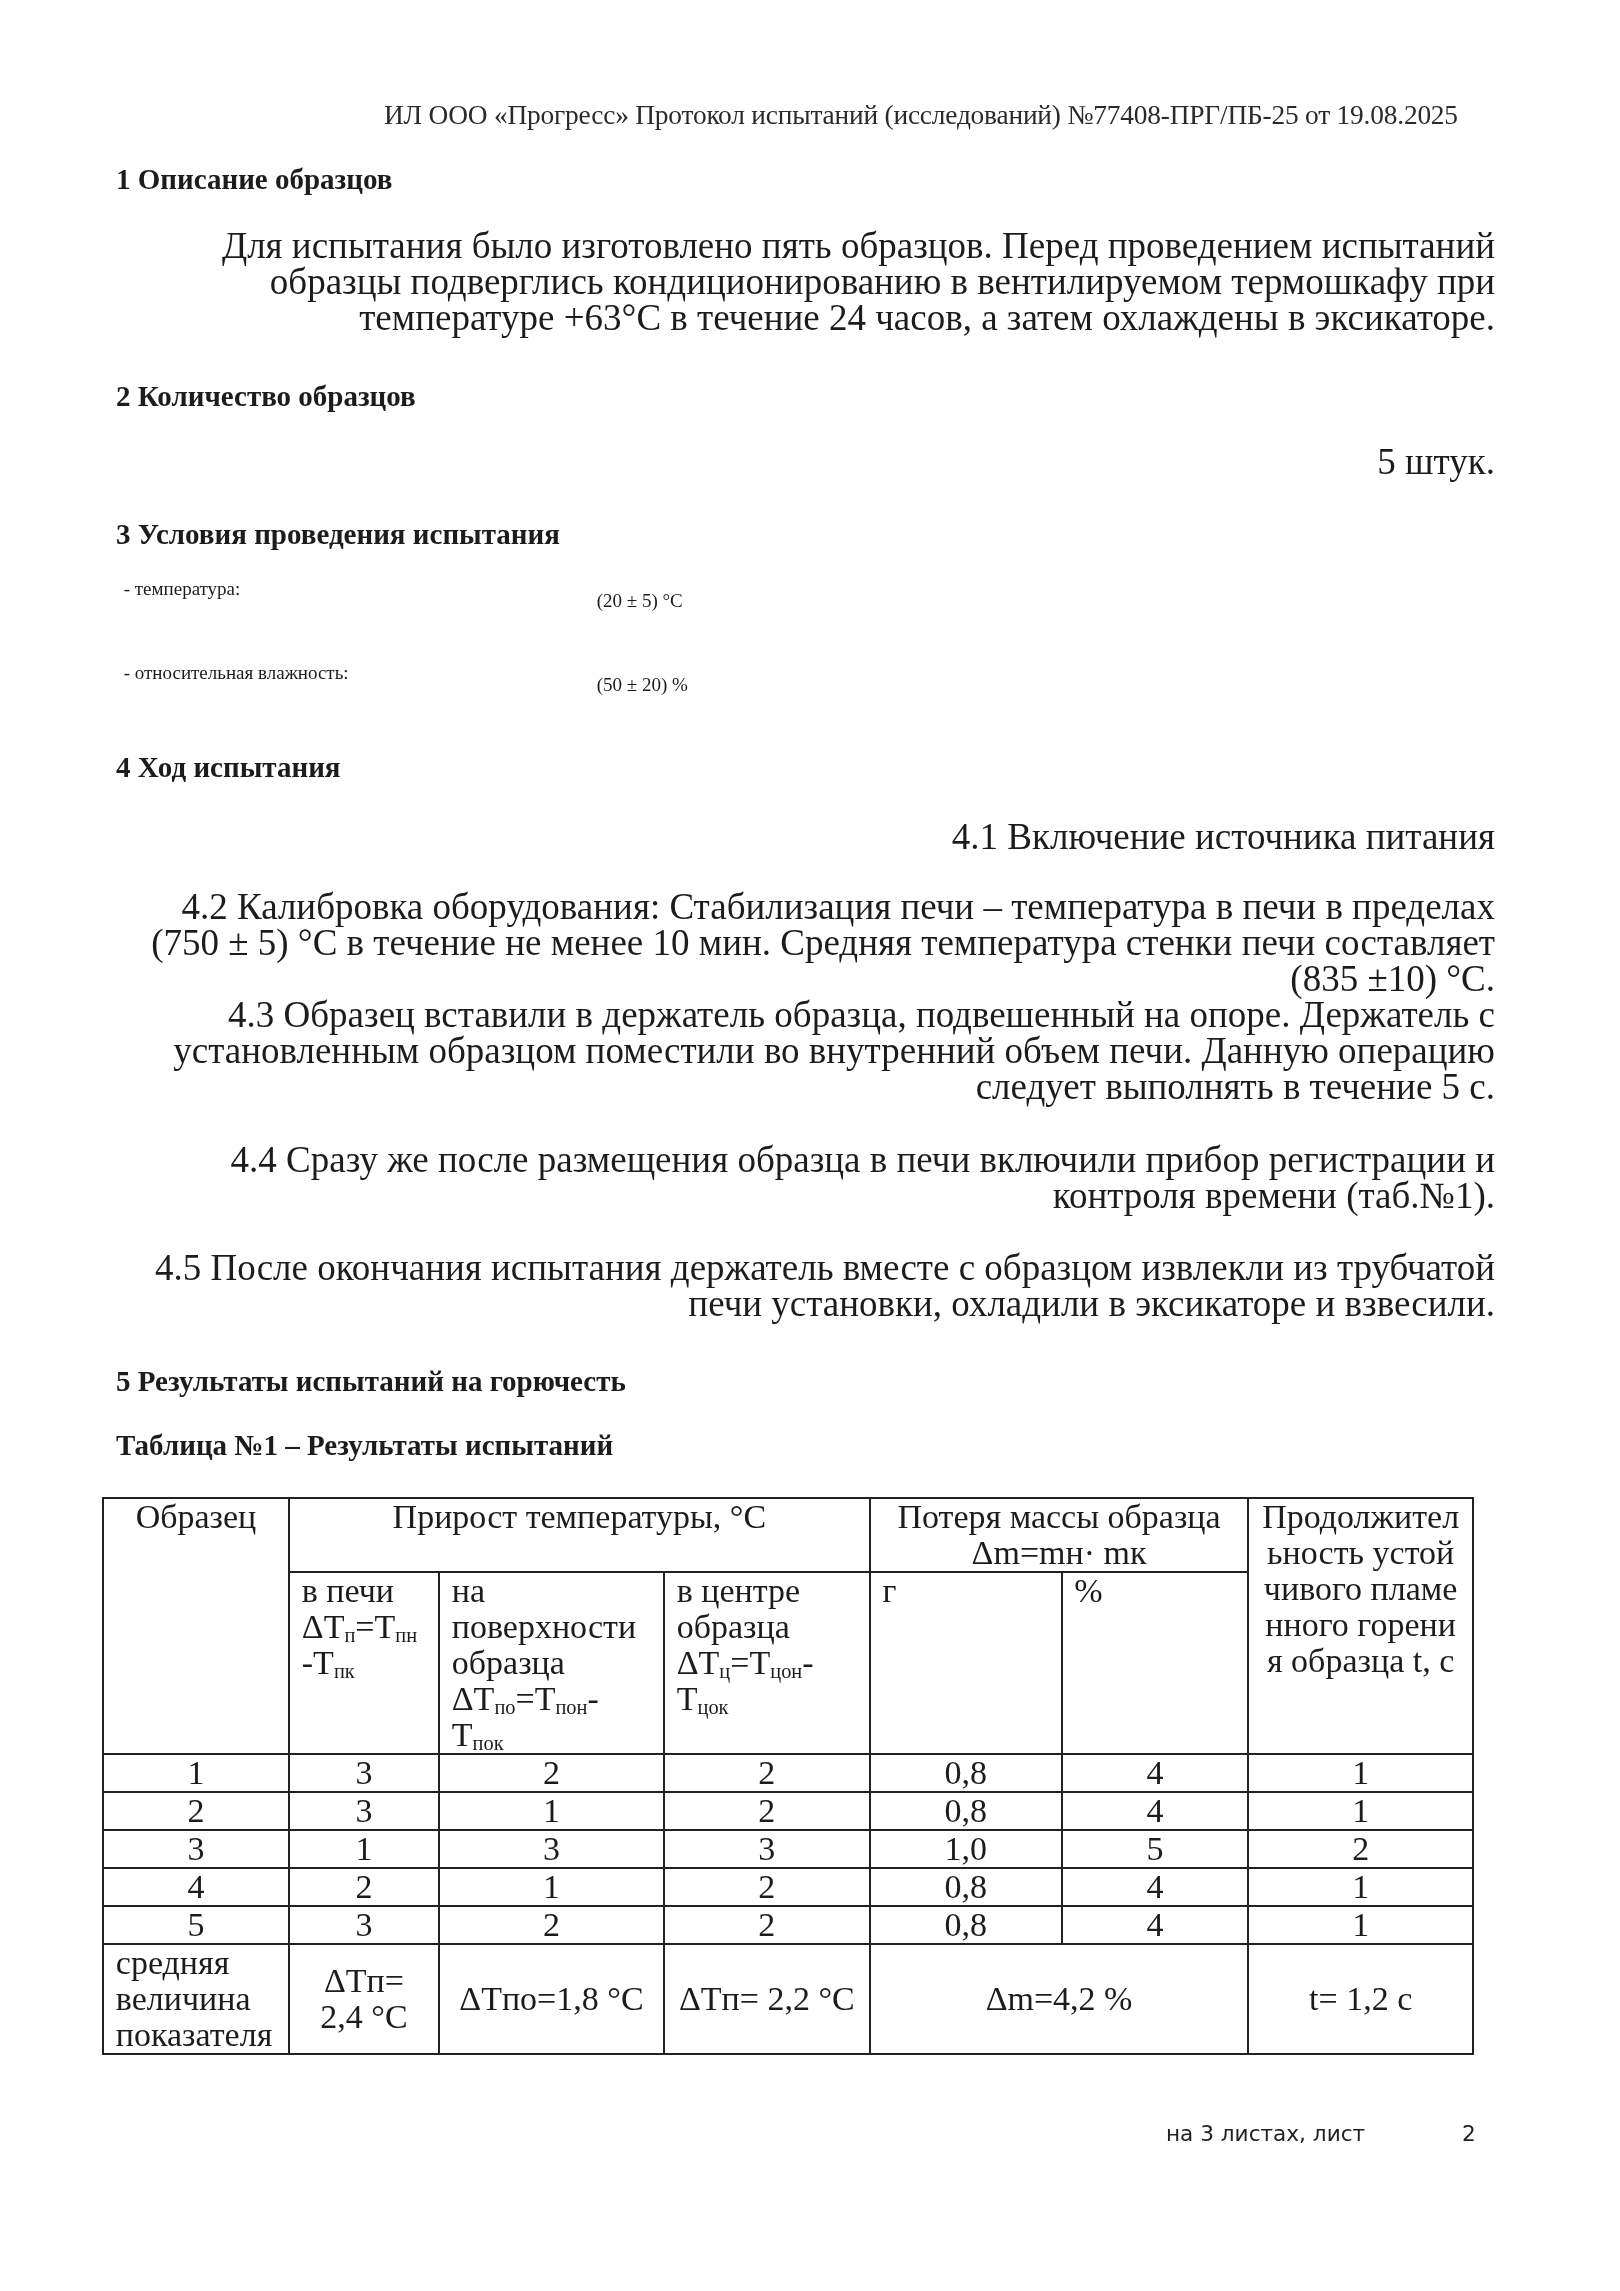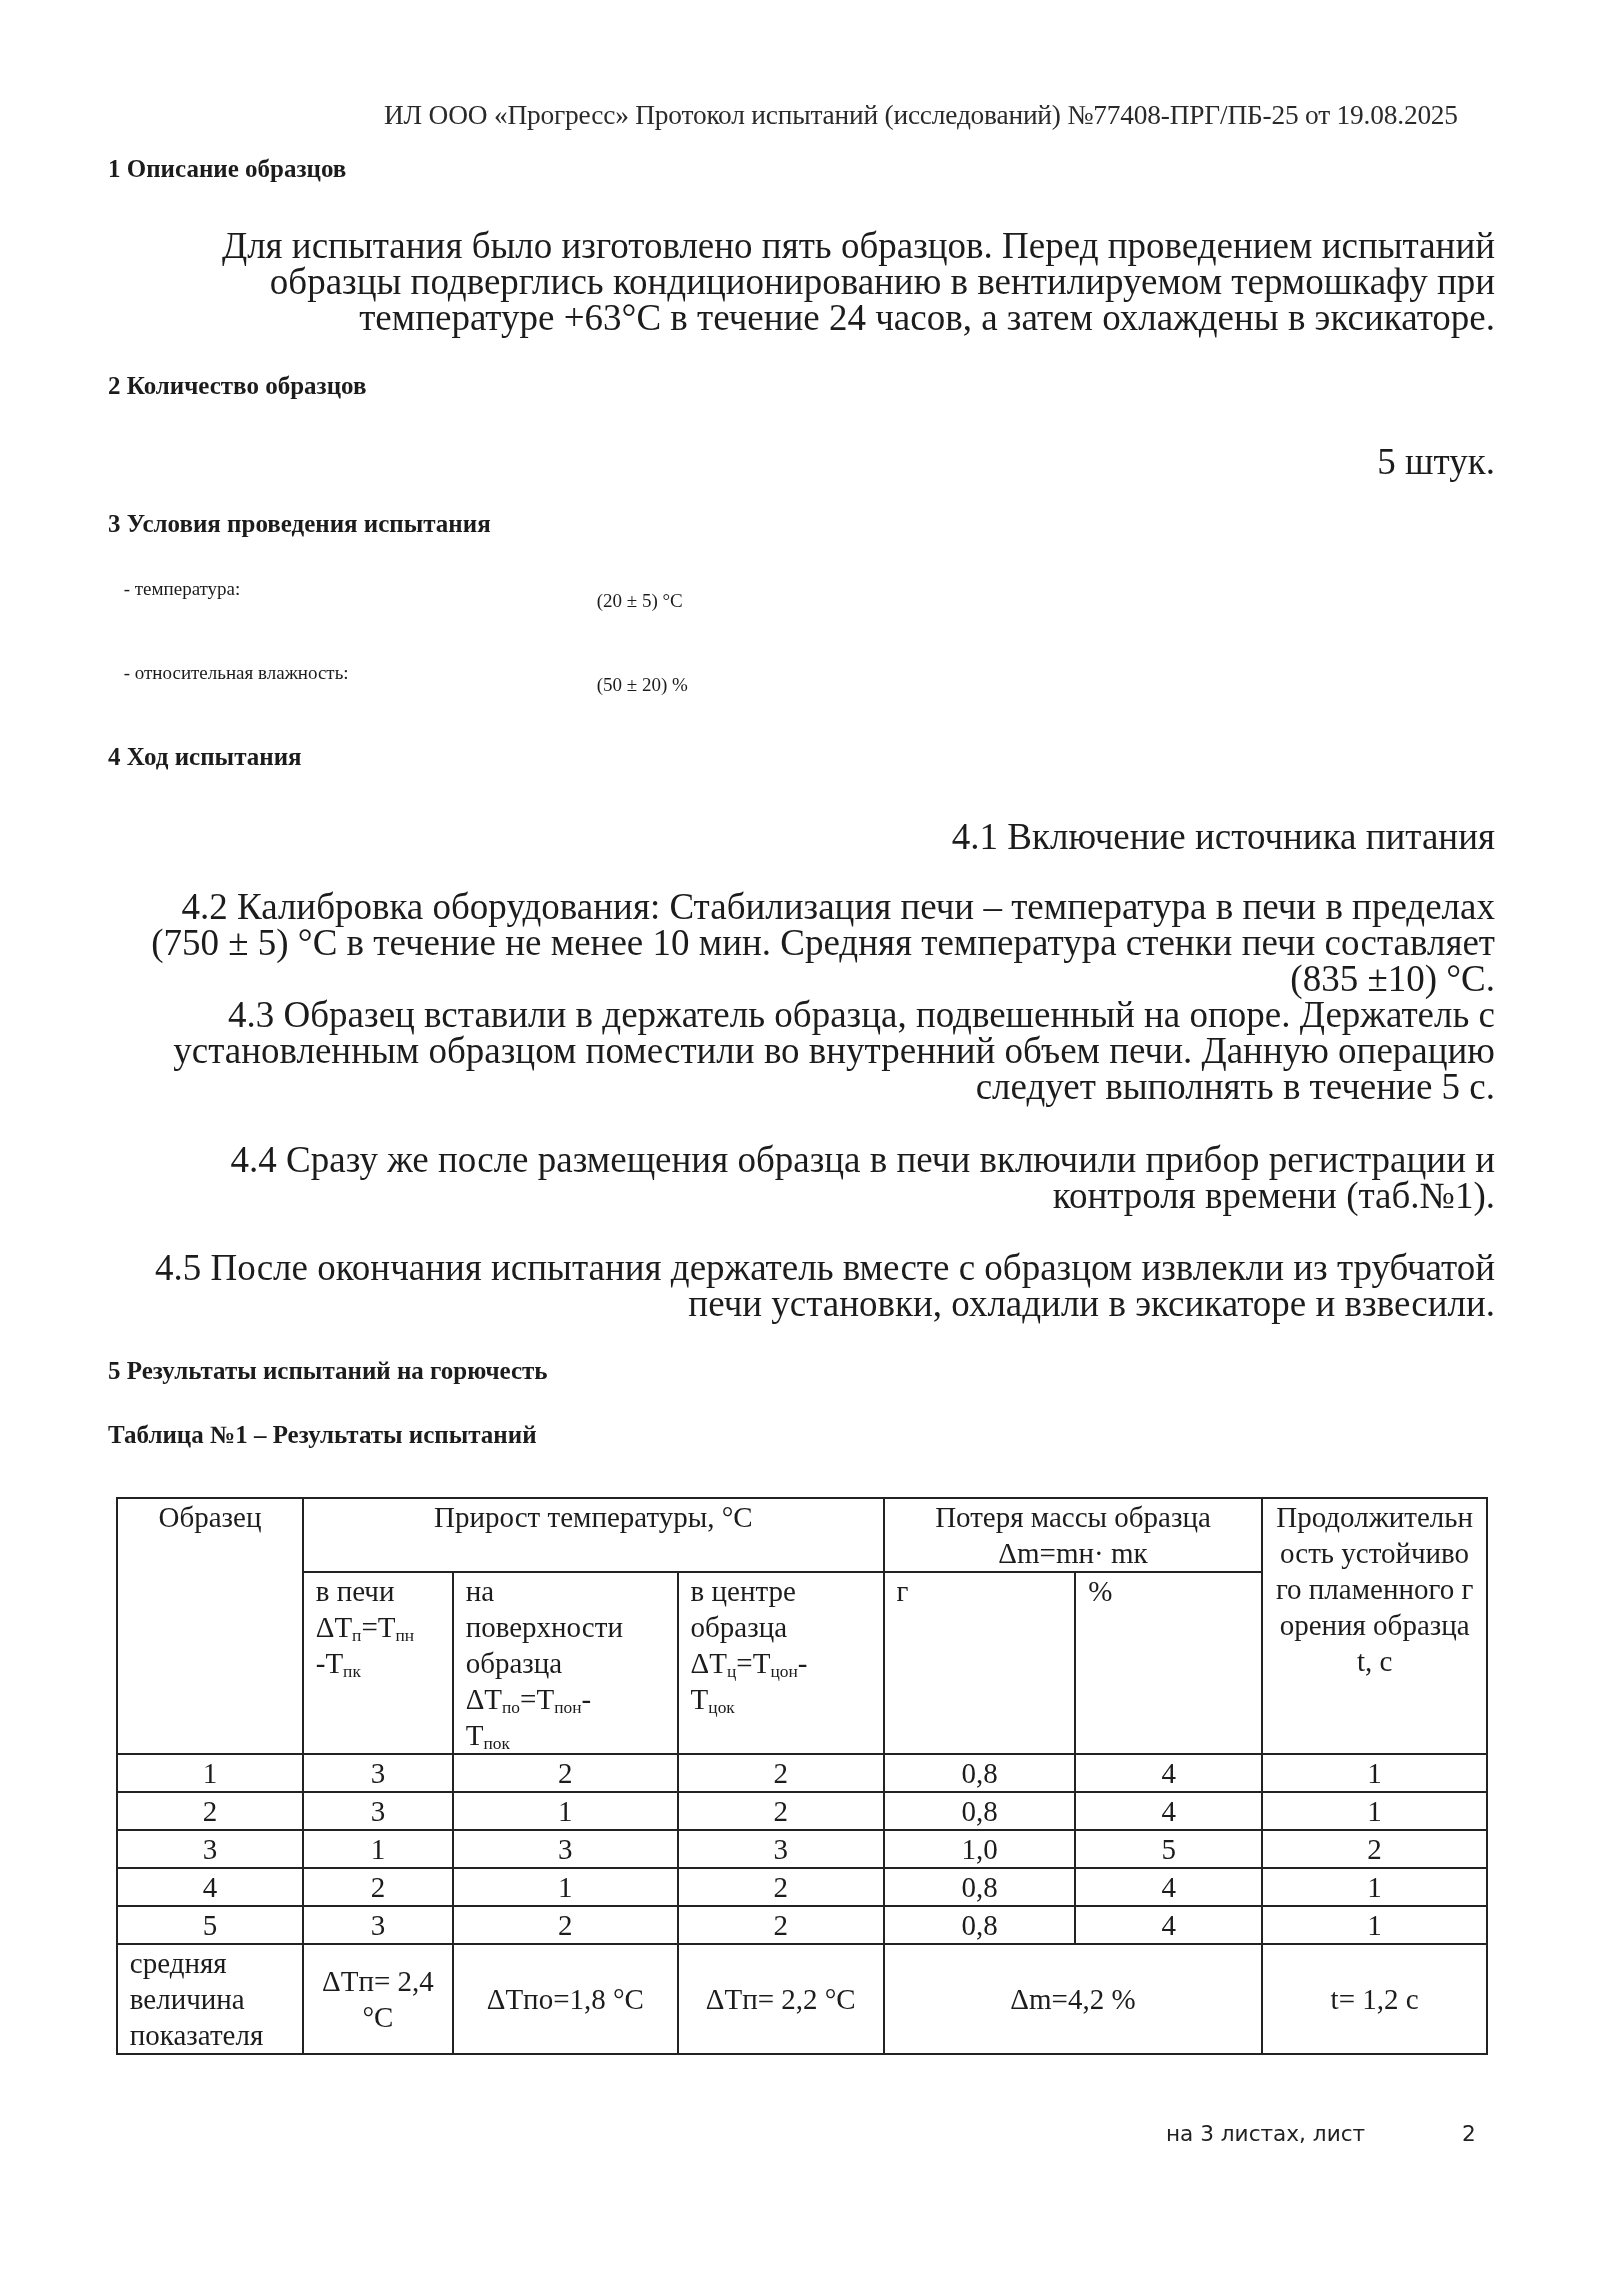--- a/index.html
+++ b/index.html
@@ -8,29 +8,29 @@
       font-family: "Liberation Serif", "DejaVu Serif", serif;
       color: #1c1c1c;
     }
     .page-header {
       position: absolute; top: 82px; left: 384px; width: 1098px;
       font-size: 27.4px; letter-spacing: -0.2px; white-space: nowrap;
       color: #2a2a2a;
       margin-top: 18px;
     }
     .content { position: absolute; left: 108px; top: 147px; width: 1372px; }
-    .h { font-weight: bold; font-size: 25px; margin: 0; position: absolute; left: 0; white-space: nowrap; }
+    .h { font-weight: bold; font-size: 29px; margin: 8px; position: absolute; left: 0; white-space: nowrap; }
     .p { font-size: 37px; line-height: 36px; margin: 5px; position: absolute; left: 0; width: 1382px; text-align: right; }
     .cond { position: absolute; left: 15.7px; font-size: 19px; white-space: nowrap; }
     .cond .v { position: absolute; left: 473px; margin-top: 12px; }
 
     table.results {
       position: absolute; left: 102px; top: 1497px;
       border-collapse: collapse; width: 1372px;
-      font-size: 29px; line-height: 36px; margin-left: 14px;
+      font-size: 34px; line-height: 36px;
     }
     table.results td {
       border: 2px solid #222; vertical-align: top; padding: 0 11.8px;
     }
     .c { text-align: center; }
     .mid { vertical-align: middle !important; }
     sub { font-size: 60%; vertical-align: -3.9px; line-height: 0; }
     .footer {
       position: absolute; top: 2121px; left: 1166px;
       font-family: "DejaVu Sans", "Liberation Sans", sans-serif; font-size: 21.6px;

